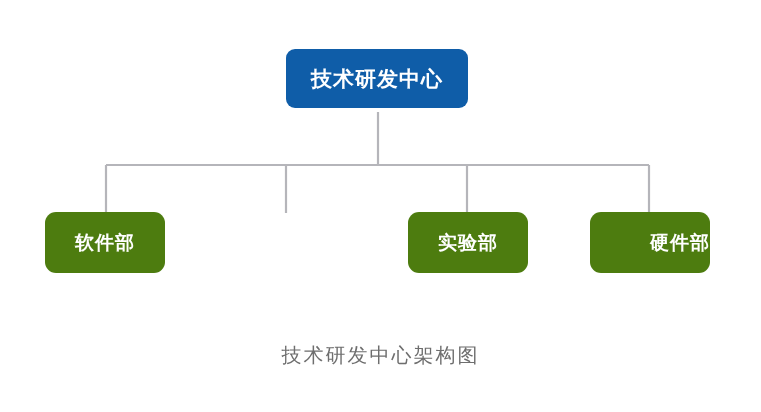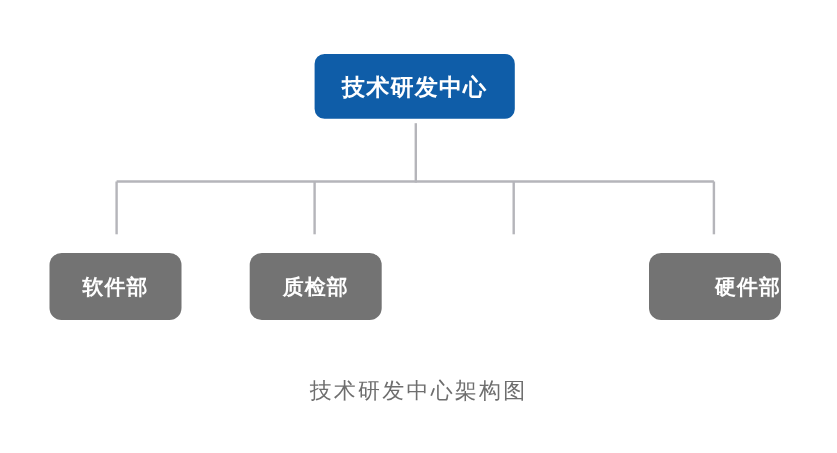--- a/index.html
+++ b/index.html
@@ -40,24 +40,24 @@
     left: 286px;
     top: 49px;
     width: 182px;
     height: 59px;
     background: #0f5da8;
     border-radius: 9px;
     font-size: 21px;
     font-weight: bold;
   }
   .node-child {
-    top: 230px;
+    top: 212px;
     width: 120px;
     height: 61px;
-    background: #737373;
+    background: #4d7c0f;
     border-radius: 11px;
     font-size: 19px;
     font-weight: bold;
   }
   .node-child.pos-0 { left: 45px; }
   .node-child.pos-1 { left: 227px; }
   .node-child.pos-2 { left: 408px; }
   .node-child.pos-3 { left: 590px; justify-content: flex-end; }
   .node-label {
     display: block;
@@ -90,24 +90,24 @@
   </svg>
 
   <div class="node node-root">
     <span class="node-label">技术研发中心</span>
   </div>
 
   <div class="node node-child pos-0">
     <span class="node-label">软件部</span>
   </div>
 
-  <div class="node node-child pos-1">
-    <span class="node-label">质检部</span>
+
+  <div class="node node-child pos-2">
+    <span class="node-label">实验部</span>
   </div>
-
 
   <div class="node node-child pos-3">
     <span class="node-label">硬件部</span>
   </div>
 
   <div class="caption">技术研发中心架构图</div>
 
 </div>
 
 </body></html>

